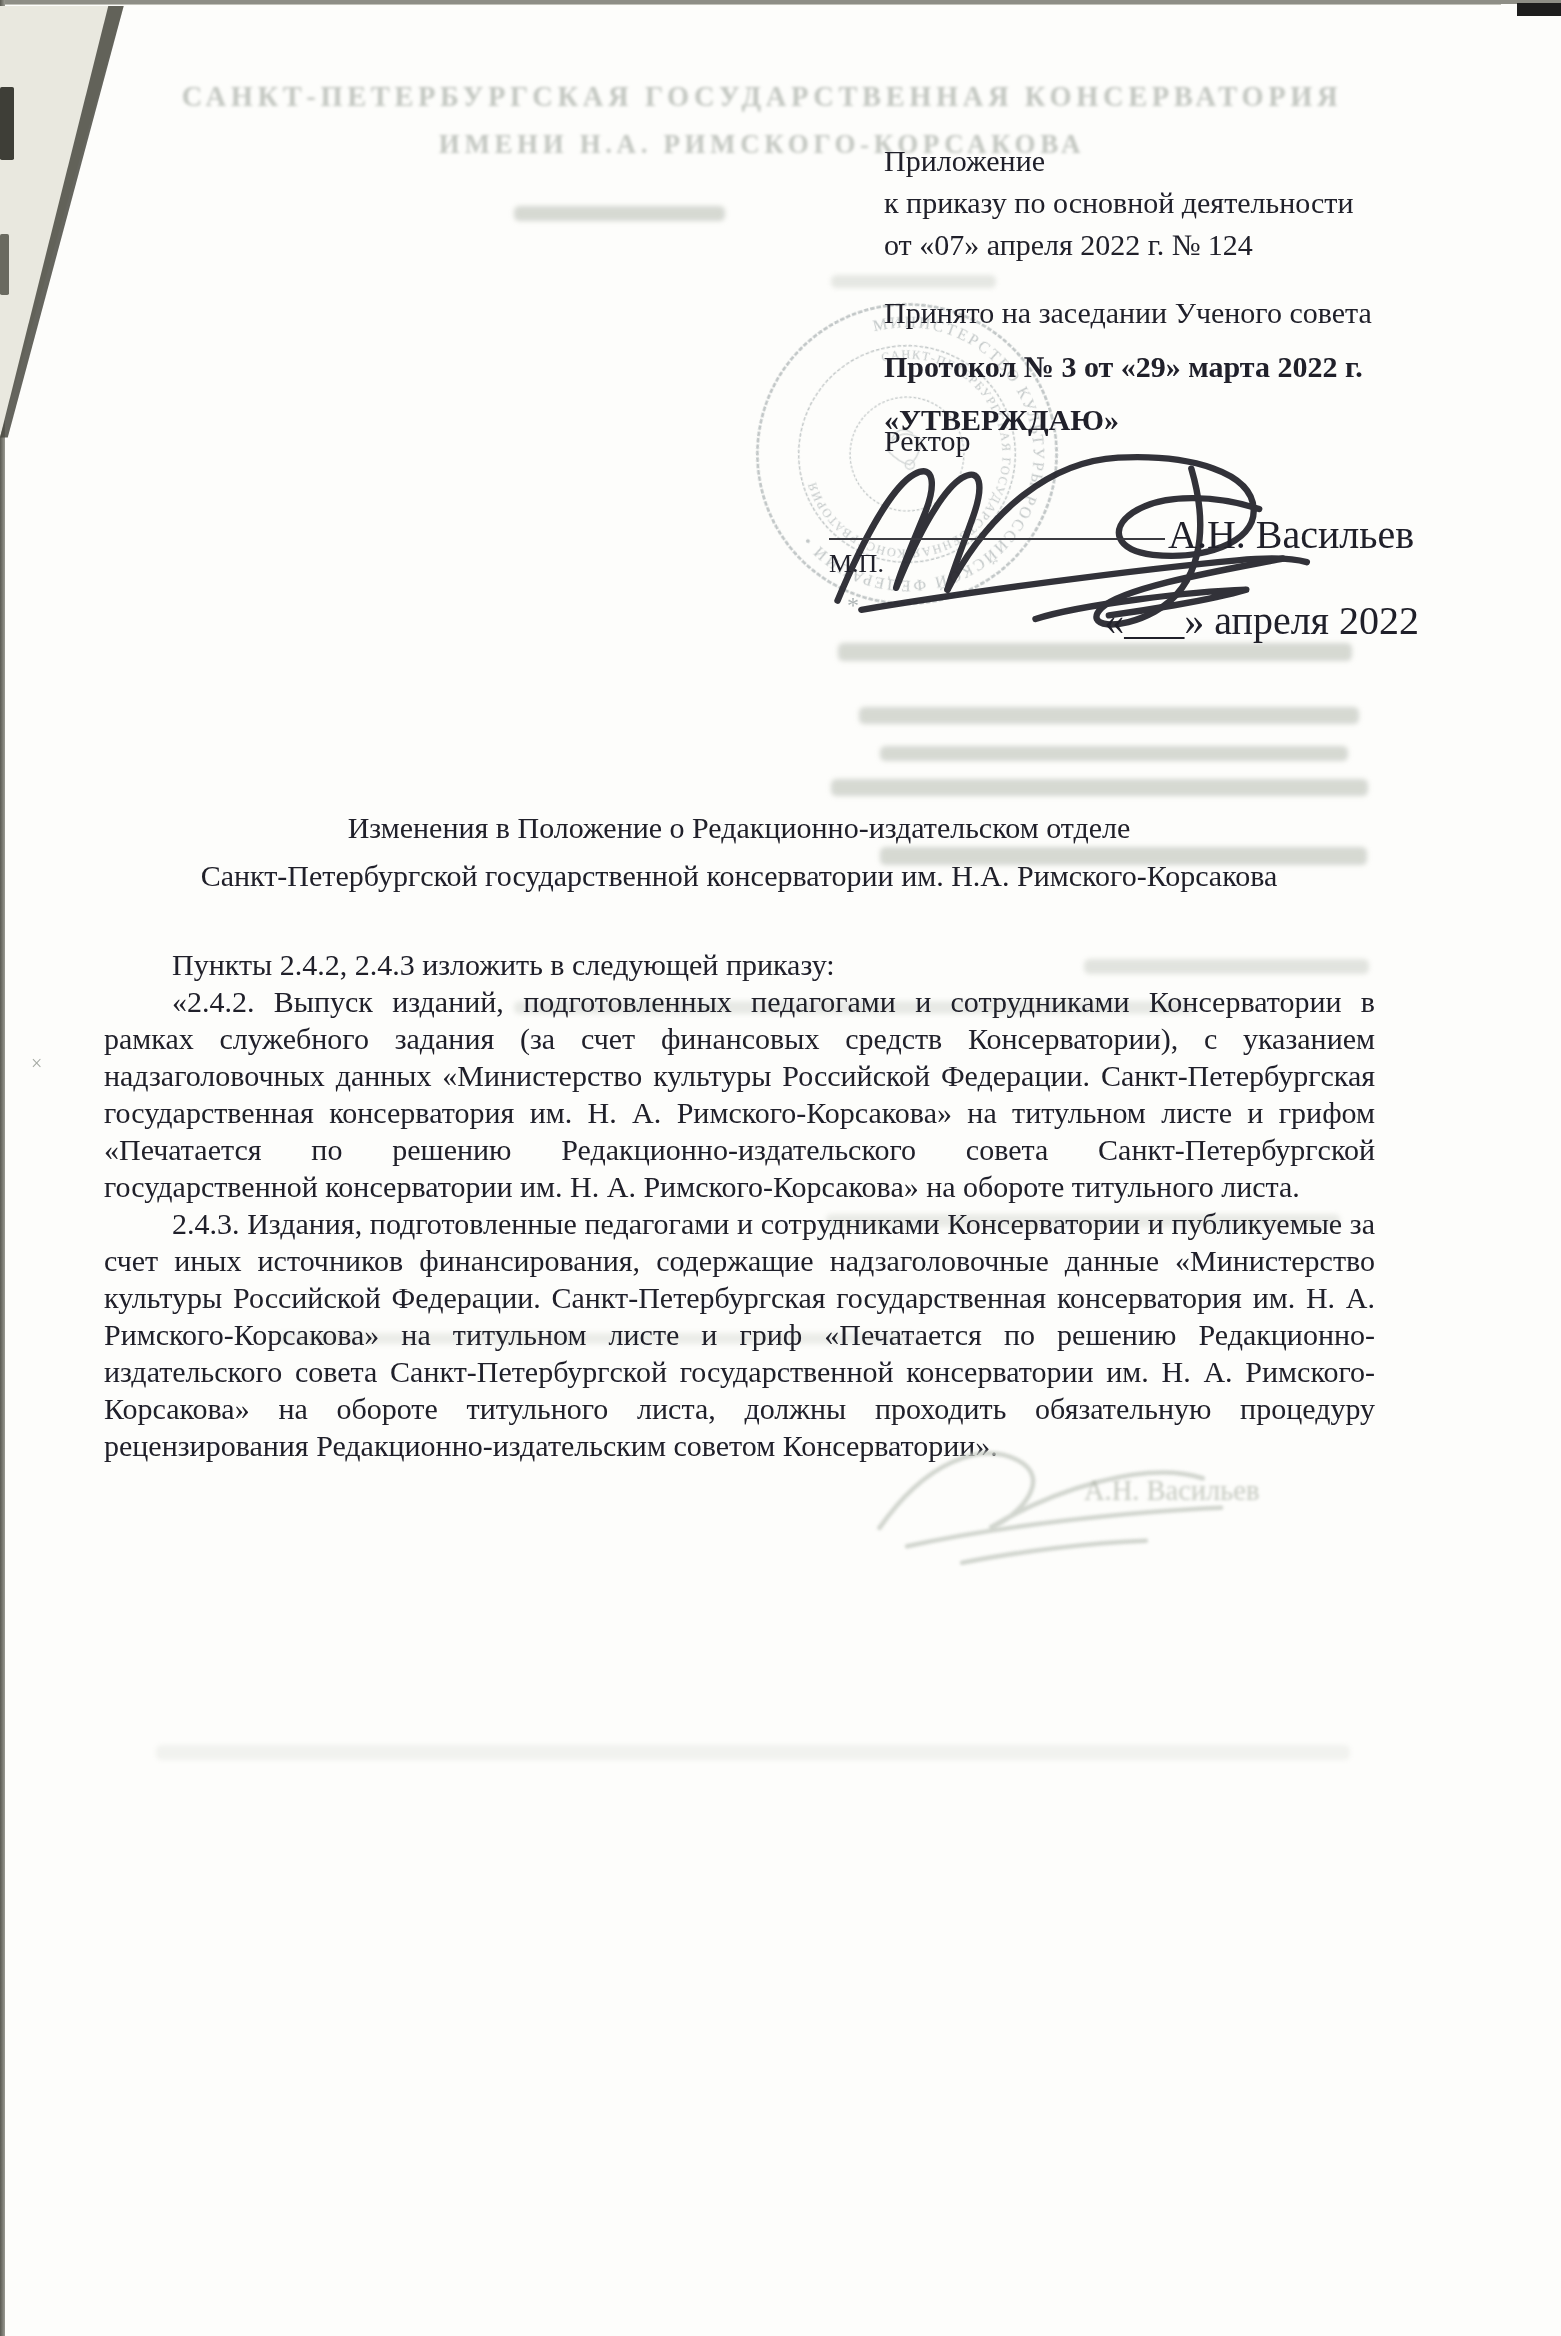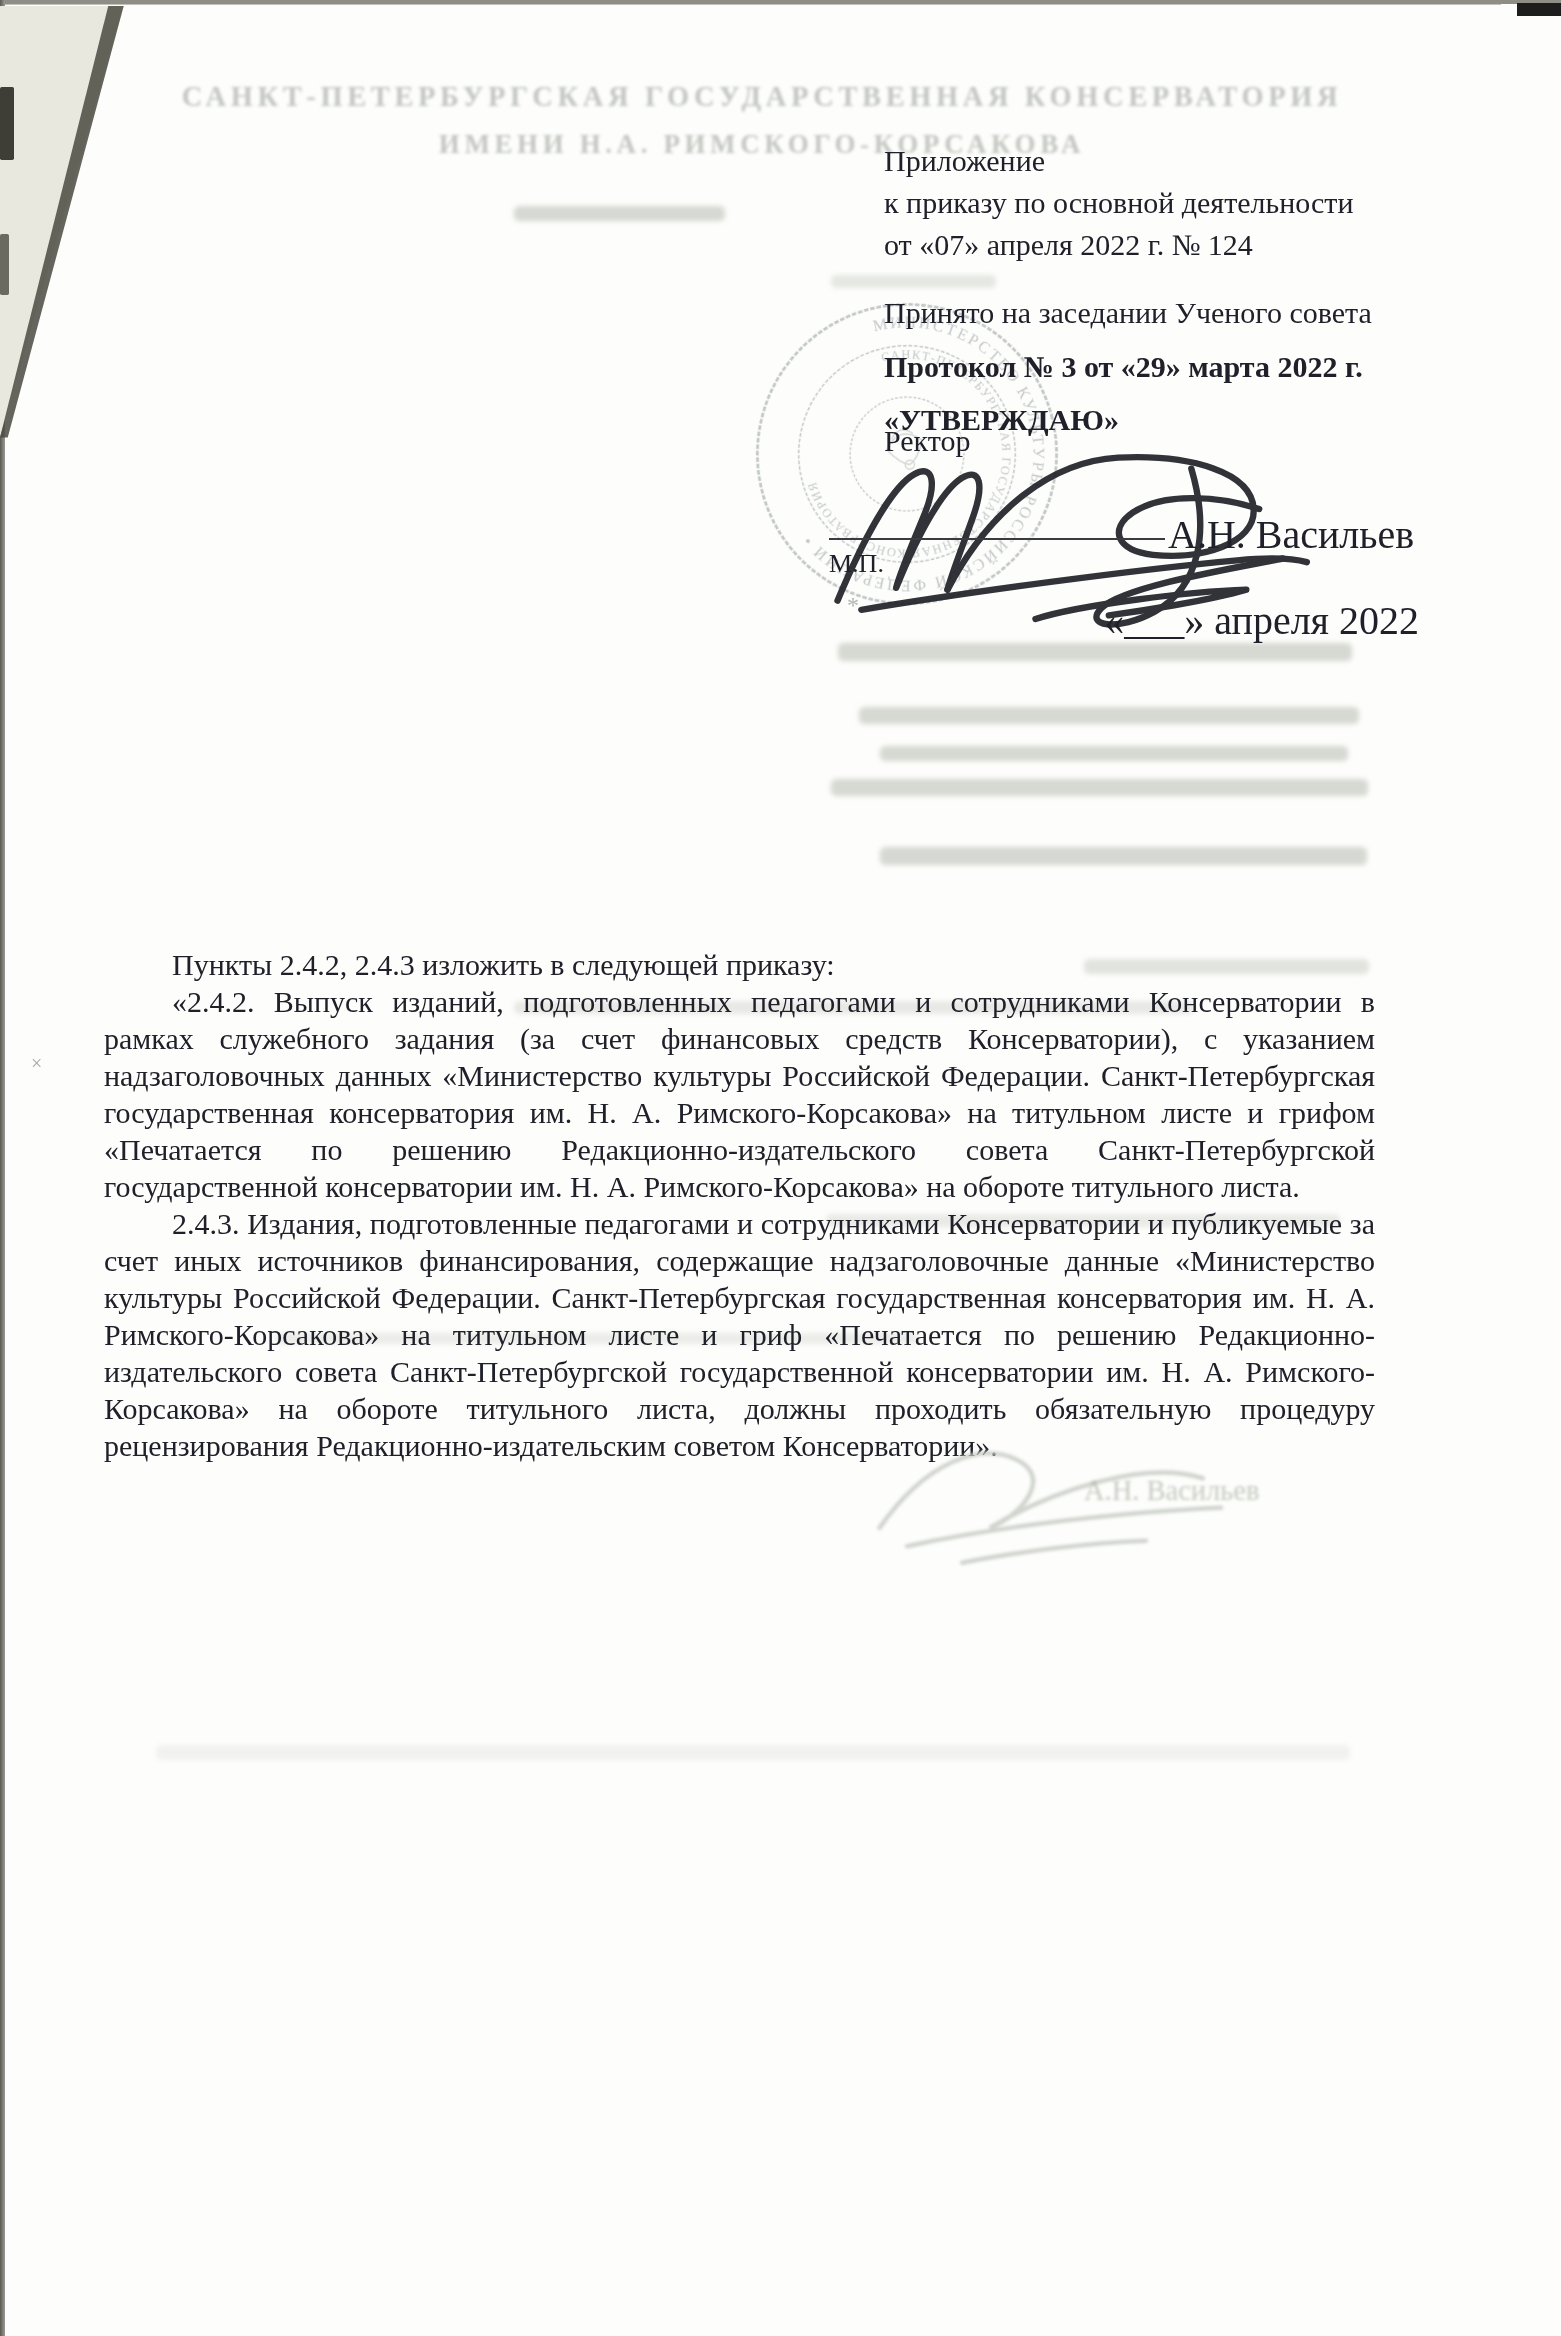--- a/index.html
+++ b/index.html
@@ -118,20 +118,24 @@
       </g>
     </svg>
   </div>
   <div class="abs sig-underline"></div>
 
   <div class="abs" style="left:1168px;top:511px;font-size:40px;white-space:nowrap;">А.Н. Васильев</div>
   <div class="abs" style="left:829px;top:549px;font-size:26px;">М.П.</div>
 
   <div class="abs date-line">«___» апреля 2022</div>
 
+  <div class="abs title-wrap">
+    <div>Изменения в Положение о Редакционно-издательском отделе</div>
+    <div>Санкт-Петербургской государственной консерватории им. Н.А. Римского-Корсакова</div>
+  </div>
 
   <div class="abs body-wrap">
     <p>Пункты 2.4.2, 2.4.3 изложить в следующей приказу:</p>
     <p>«2.4.2. Выпуск изданий, подготовленных педагогами и сотрудниками Консерватории в рамках служебного задания (за счет финансовых средств Консерватории), с указанием надзаголовочных данных «Министерство культуры Российской Федерации. Санкт-Петербургская государственная консерватория им. Н. А. Римского-Корсакова» на титульном листе и грифом «Печатается по решению Редакционно-издательского совета Санкт-Петербургской государственной консерватории им. Н. А. Римского-Корсакова» на обороте титульного листа.</p>
     <p>2.4.3. Издания, подготовленные педагогами и сотрудниками Консерватории и публикуемые за счет иных источников финансирования, содержащие надзаголовочные данные «Министерство культуры Российской Федерации. Санкт-Петербургская государственная консерватория им. Н. А. Римского-Корсакова» на титульном листе и гриф «Печатается по решению Редакционно-издательского совета Санкт-Петербургской государственной консерватории им. Н. А. Римского-Корсакова» на обороте титульного листа, должны проходить обязательную процедуру рецензирования Редакционно-издательским советом Консерватории».</p>
   </div>
 
   <div class="abs ghost-sig-wrap">
     <svg width="404" height="147" viewBox="0 0 440 160">
       <g fill="none" stroke="#c6cbc3" stroke-width="5" stroke-linecap="round">

